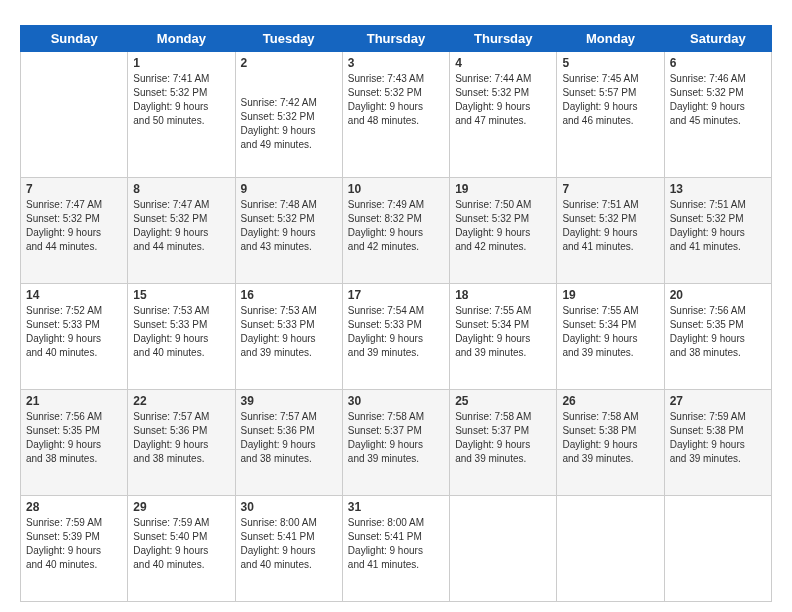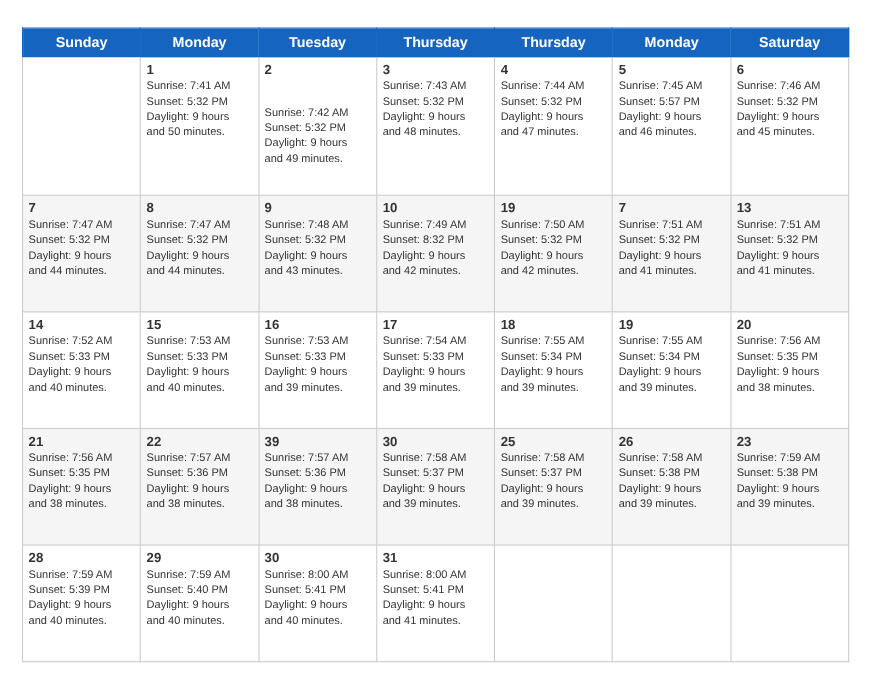--- a/index.html
+++ b/index.html
@@ -291,21 +291,21 @@
 and 39 minutes.</div>
           </td>
           <td class="row-shade">
             <span class="day-num">26</span>
             <div class="day-info" style="white-space: pre-line;">Sunrise: 7:58 AM
 Sunset: 5:38 PM
 Daylight: 9 hours
 and 39 minutes.</div>
           </td>
           <td class="row-shade">
-            <span class="day-num">23</span>
+            <span class="day-num">27</span>
             <div class="day-info" style="white-space: pre-line;">Sunrise: 7:59 AM
 Sunset: 5:38 PM
 Daylight: 9 hours
 and 39 minutes.</div>
           </td>
         </tr>
         <tr>
           <td>
             <span class="day-num">28</span>
             <div class="day-info" style="white-space: pre-line;">Sunrise: 7:59 AM

